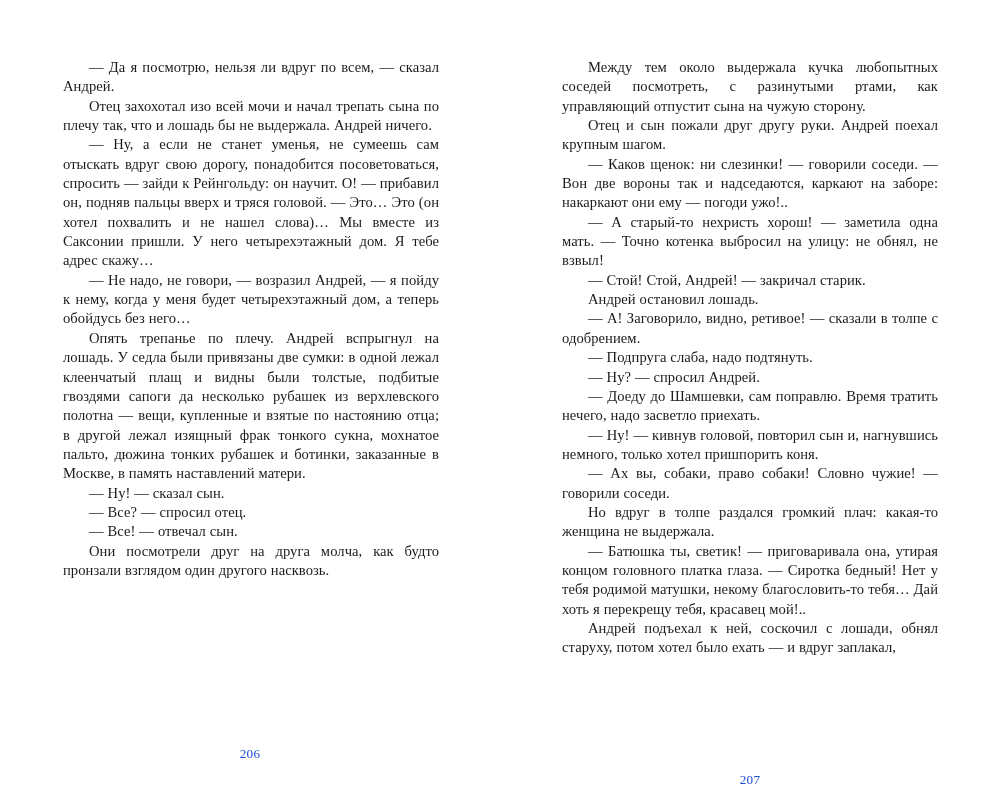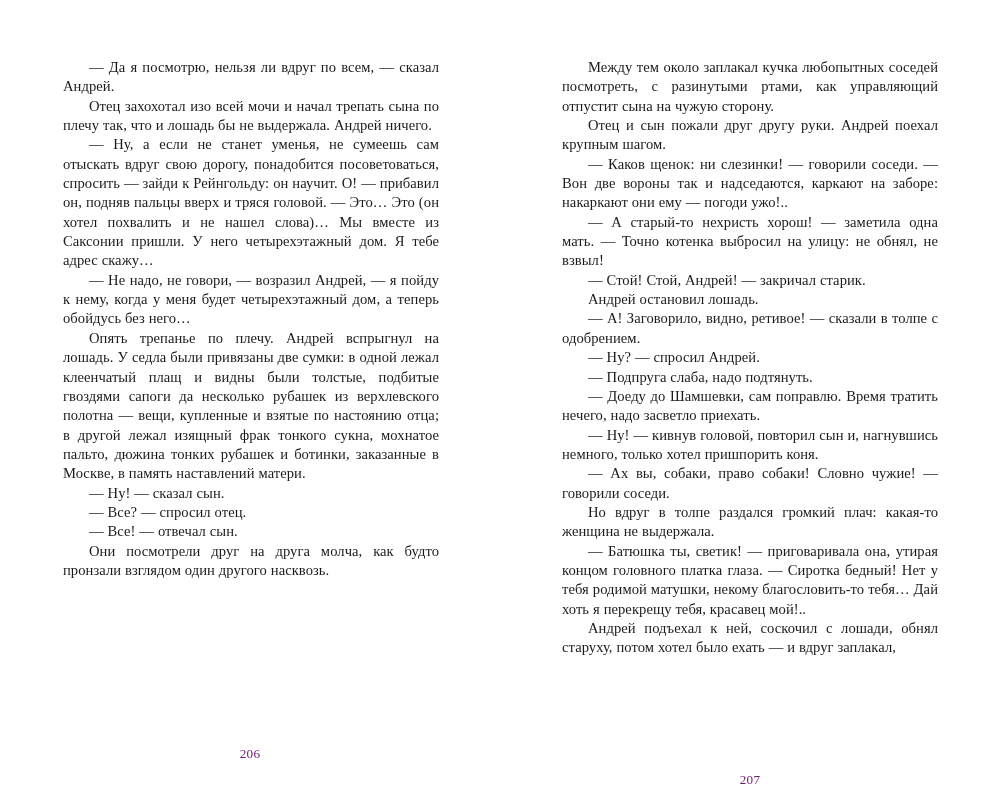--- a/index.html
+++ b/index.html
@@ -46,21 +46,21 @@
   }
   .textblock p.no-indent { text-indent: 0; }
 
   .folio {
     position: absolute;
     bottom: 0;
     width: 100%;
     text-align: center;
     font-size: 13.2px;
     line-height: 16px;
-    color: #701a75;
+    color: #1d4ed8;
     letter-spacing: 0.3px;
   }
   .page-left .folio  { top: 746px; }
   .page-right .folio { top: 772px; }
 </style>
 </head>
 <body>
 
 <div class="spread">
 
@@ -74,29 +74,29 @@
         <p>— Ну! — сказал сын.</p>
         <p>— Все? — спросил отец.</p>
         <p>— Все! — отвечал сын.</p>
         <p>Они посмотрели друг на друга молча, как будто пронзали взглядом один другого насквозь.</p>
       </div>
     <div class="folio">206</div>
   </div>
 
   <div class="page page-right">
     <div class="textblock">
-        <p>Между тем около заплакал кучка любопытных соседей посмотреть, с разинутыми ртами, как управляющий отпустит сына на чужую сторону.</p>
+        <p>Между тем около выдержала кучка любопытных соседей посмотреть, с разинутыми ртами, как управляющий отпустит сына на чужую сторону.</p>
         <p>Отец и сын пожали друг другу руки. Андрей поехал крупным шагом.</p>
         <p>— Каков щенок: ни слезинки! — говорили соседи. — Вон две вороны так и надседаются, каркают на заборе: накаркают они ему — погоди ужо!..</p>
         <p>— А старый-то нехристь хорош! — заметила одна мать. — Точно котенка выбросил на улицу: не обнял, не взвыл!</p>
         <p>— Стой! Стой, Андрей! — закричал старик.</p>
         <p>Андрей остановил лошадь.</p>
         <p>— А! Заговорило, видно, ретивое! — сказали в толпе с одобрением.</p>
+        <p>— Подпруга слаба, надо подтянуть.</p>
         <p>— Ну? — спросил Андрей.</p>
-        <p>— Подпруга слаба, надо подтянуть.</p>
         <p>— Доеду до Шамшевки, сам поправлю. Время тратить нечего, надо засветло приехать.</p>
         <p>— Ну! — кивнув головой, повторил сын и, нагнувшись немного, только хотел пришпорить коня.</p>
         <p>— Ах вы, собаки, право собаки! Словно чужие! — говорили соседи.</p>
         <p>Но вдруг в толпе раздался громкий плач: какая-то женщина не выдержала.</p>
         <p>— Батюшка ты, светик! — приговаривала она, утирая концом головного платка глаза. — Сиротка бедный! Нет у тебя родимой матушки, некому благословить-то тебя… Дай хоть я перекрещу тебя, красавец мой!..</p>
         <p>Андрей подъехал к ней, соскочил с лошади, обнял старуху, потом хотел было ехать — и вдруг заплакал,</p>
       </div>
     <div class="folio">207</div>
   </div>
 

